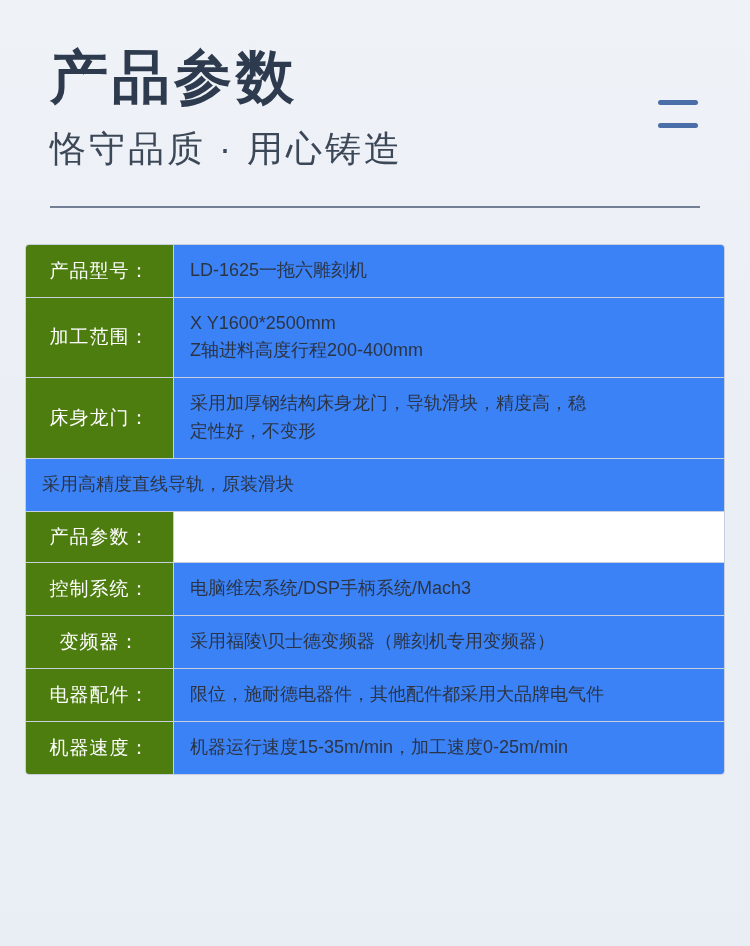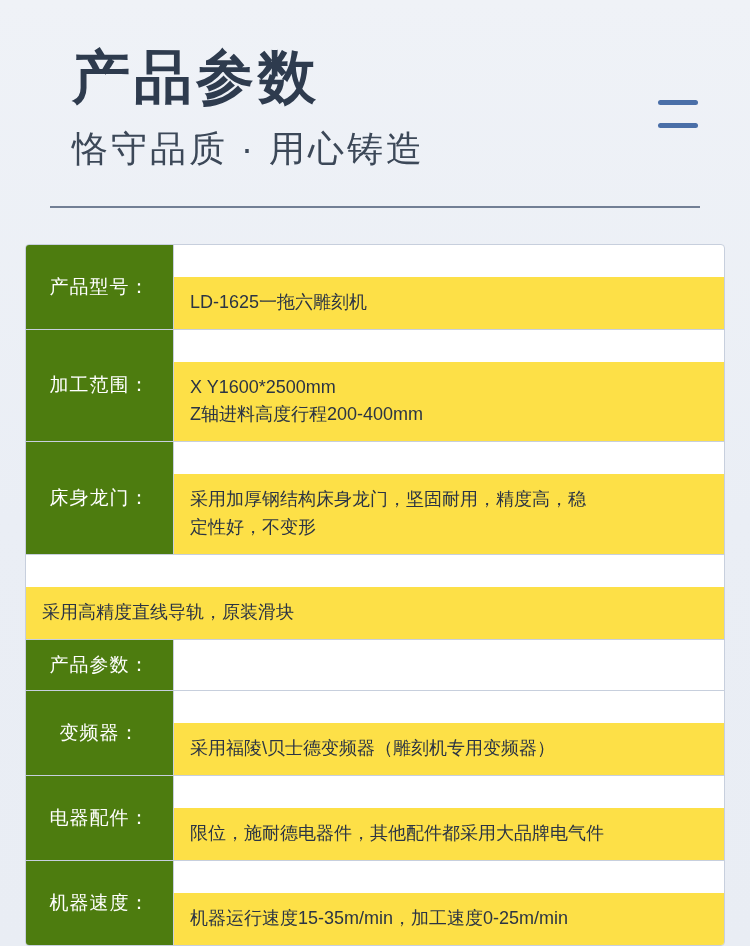--- a/index.html
+++ b/index.html
@@ -17,21 +17,21 @@
   .page {
     position: relative;
     width: 750px;
     height: 946px;
     background: linear-gradient(180deg, #eff2f7 0%, #eaeef5 55%, #e9edf4 100%);
     box-sizing: border-box;
   }
   
   .header {
     position: relative;
-    padding: 44px 50px 0 72px;
+    padding: 44px 50px 0 50px;
   }
   .title-main {
     font-size: 58px;
     font-weight: bold;
     letter-spacing: 4px;
     color: #2e3b4e;
     line-height: 1.15;
     margin: 0;
   }
   .title-sub {
@@ -90,29 +90,28 @@
     align-items: center;
     justify-content: center;
     letter-spacing: 1px;
     padding: 12px 6px;
     box-sizing: border-box;
     border-right: 1px solid #c7cfdd;
     text-align: center;
   }
   .cell-value {
     flex: 1 1 auto;
-    background: #fde047;
+    background: #3b82f6;
     color: #2b3444;
     font-size: 18px;
     line-height: 1.55;
     display: flex;
     align-items: center;
     padding: 12px 16px;
     box-sizing: border-box;
-    margin-top: 32px;
   }
   .cell-value .lines { width: 100%; }
   .cell-value .line { display: block; }
 </style>
 </head>
 <body>
 
 <div class="page">
 
   <div class="header">
@@ -144,38 +143,46 @@
           <span class="line">X Y1600*2500mm</span>
           <span class="line">Z轴进料高度行程200-400mm</span>
         </span>
       </div>
     </div>
 
     <div class="row">
       <div class="cell-label">床身龙门：</div>
       <div class="cell-value">
         <span class="lines">
-          <span class="line">采用加厚钢结构床身龙门，坚固耐用，精度高，稳</span>
+          <span class="line">采用加厚钢结构床身龙门，导轨滑块，精度高，稳</span>
           <span class="line">定性好，不变形</span>
         </span>
       </div>
     </div>
 
     <div class="row">
       <div class="cell-value">
         <span class="lines">
           <span class="line">采用高精度直线导轨，原装滑块</span>
         </span>
       </div>
     </div>
 
     <div class="row">
       <div class="cell-label">产品参数：</div>
     </div>
 
+    <div class="row">
+      <div class="cell-label">控制系统：</div>
+      <div class="cell-value">
+        <span class="lines">
+          <span class="line">电脑维宏系统/DSP手柄系统/Mach3</span>
+        </span>
+      </div>
+    </div>
 
     <div class="row">
       <div class="cell-label">变频器：</div>
       <div class="cell-value">
         <span class="lines">
           <span class="line">采用福陵\贝士德变频器（雕刻机专用变频器）</span>
         </span>
       </div>
     </div>
 

